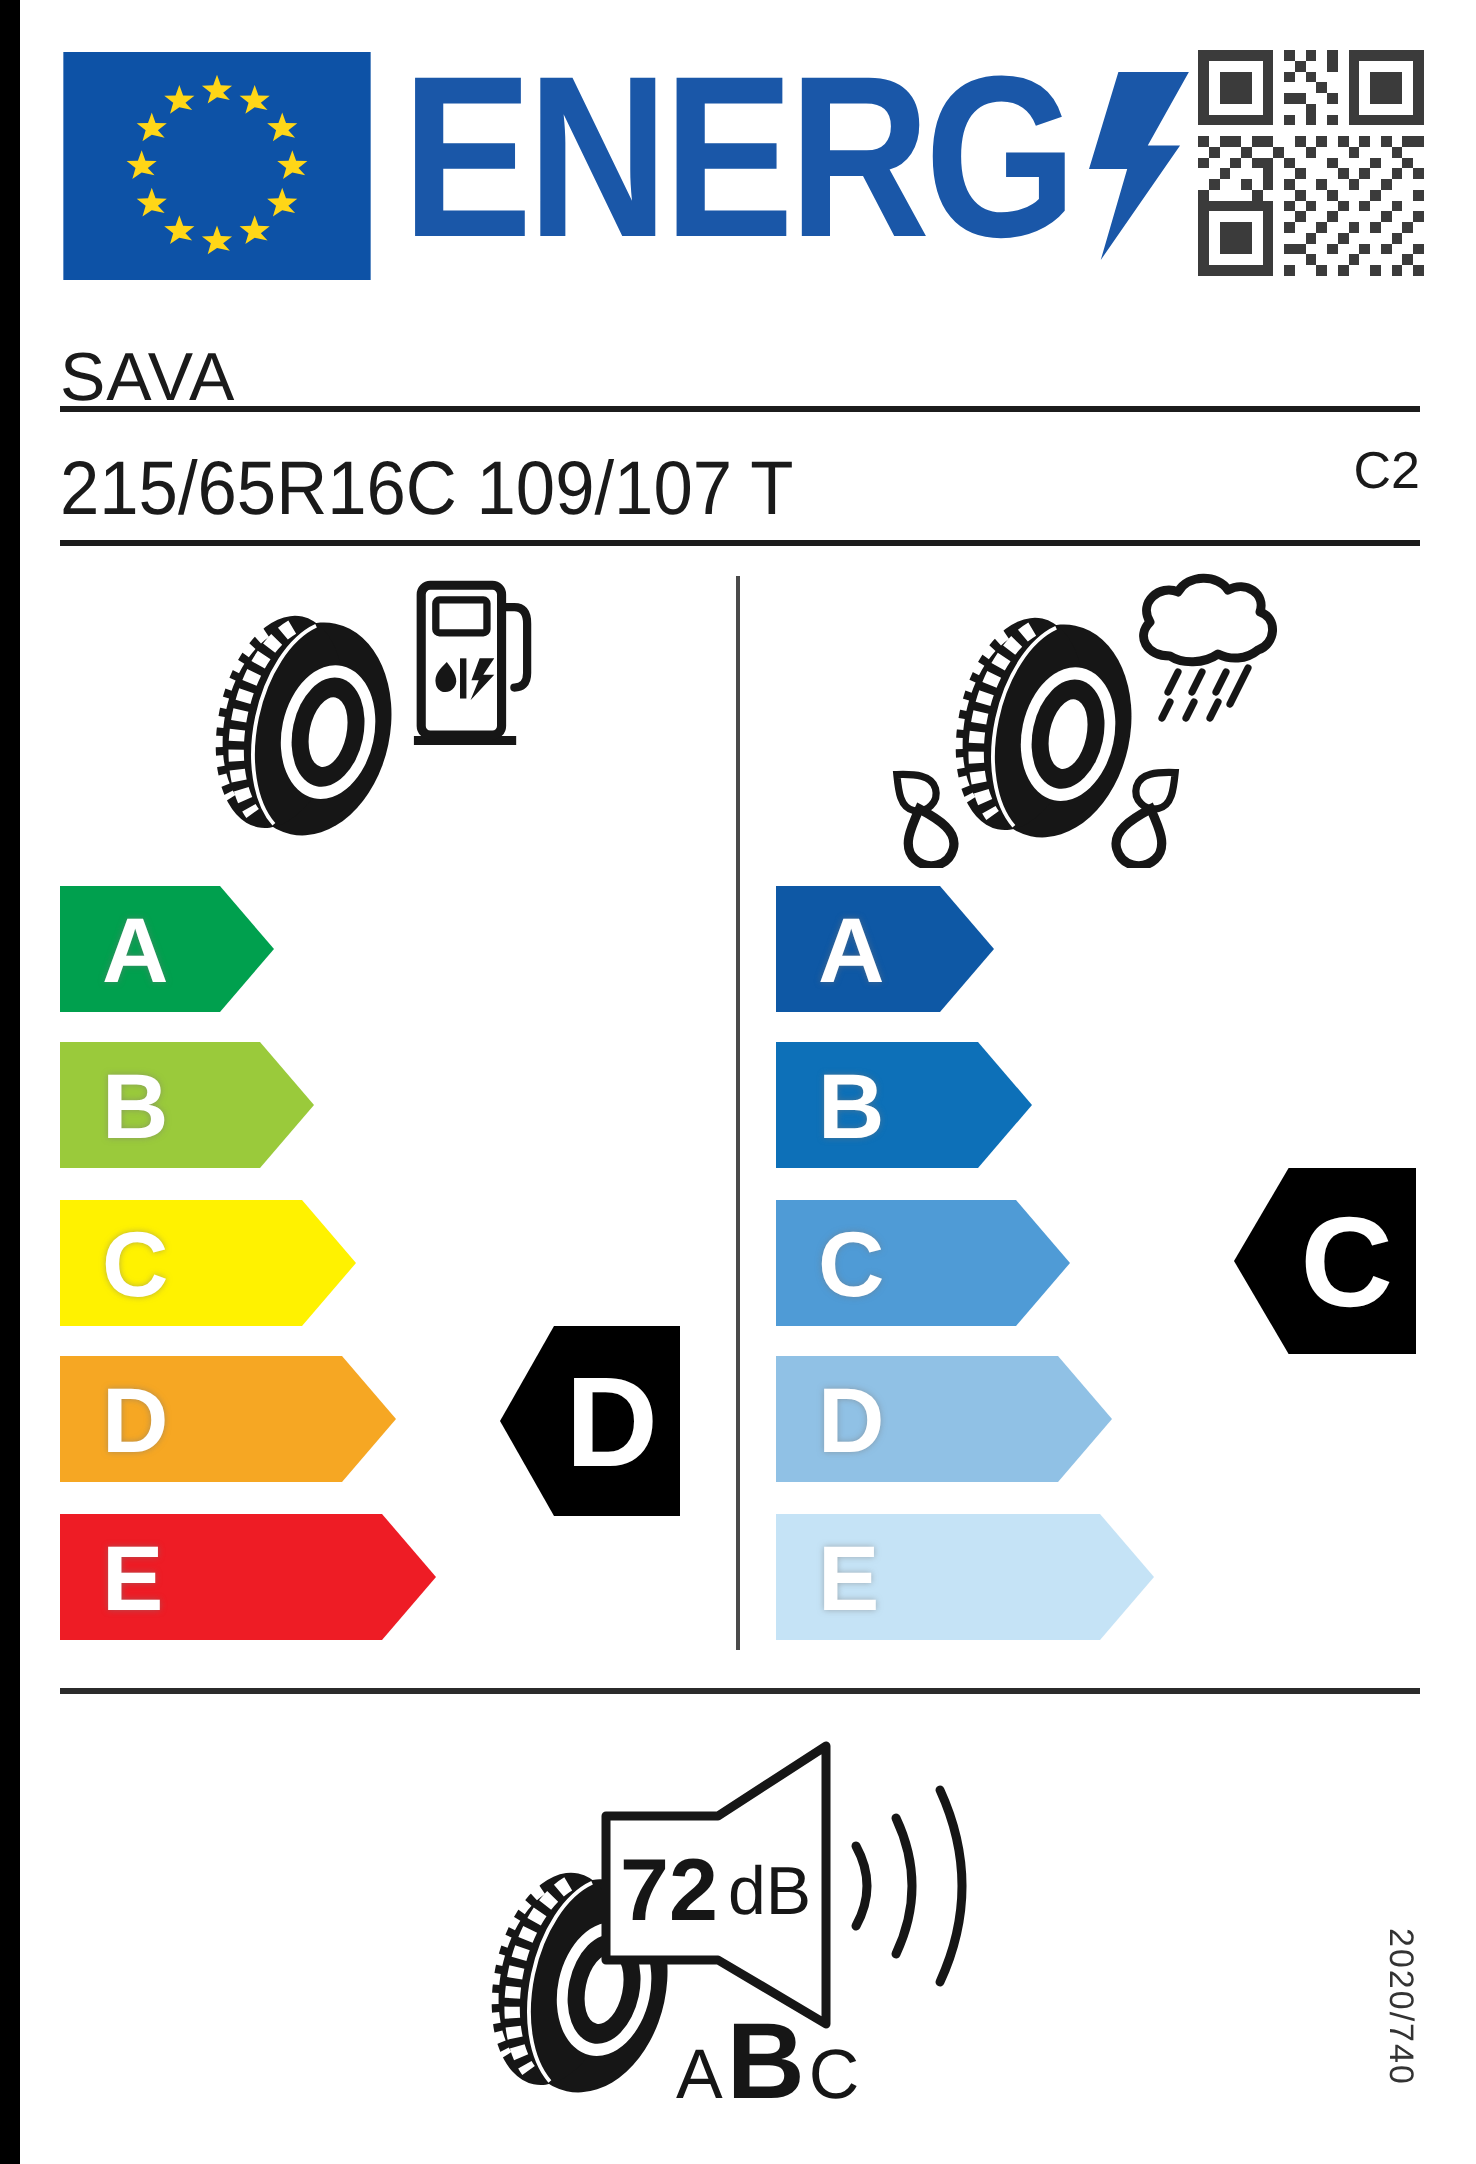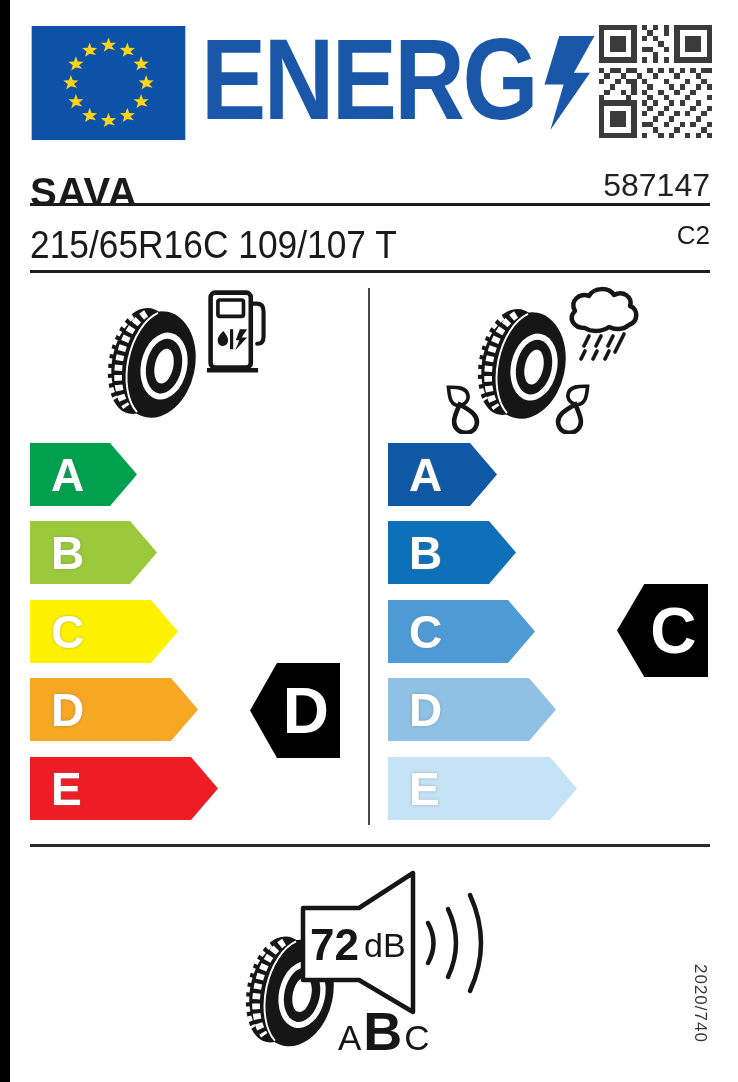--- a/index.html
+++ b/index.html
@@ -7,21 +7,21 @@
          font-family:"Liberation Sans", sans-serif;color:#1a1a1a;}
   .edge{position:absolute;left:0;top:0;width:10px;height:1082px;background:#000;}
   .abs{position:absolute;}
 
   
   .flag{left:30px;top:26px;width:157px;height:114px;}
   .energ{left:201px;top:22px;font-size:115px;line-height:1;font-weight:bold;
          letter-spacing:-3px;transform:scaleX(.85);transform-origin:0 0;}
   .bolt{left:541px;top:36px;width:54px;height:94px;}
   .qr{left:599px;top:25px;width:113px;height:113px;}
-  .brand{left:30px;top:170px;font-size:40px;font-weight:bold;letter-spacing:.5px;}
+  .brand{left:30px;top:170px;font-size:34px;font-weight:normal;letter-spacing:.5px;}
   .prodid{right:28px;top:167px;font-size:32px;color:#222;}
   .rule{height:2.5px;background:#1c1c1c;left:30px;width:680px;}
   .r1{top:203px;} .r2{top:270px;}
   .size{left:30px;top:224px;font-size:38px;transform:scaleX(.93);transform-origin:0 0;}
   .tclass{right:28px;top:220px;font-size:26px;}
 
   
   .divider{left:368px;top:288px;width:2px;height:537px;background:#4a4a4a;}
   .arrow{height:63px;display:flex;align-items:center;
          clip-path:polygon(0 0, calc(100% - 27px) 0, 100% 50%, calc(100% - 27px) 100%, 0 100%);
@@ -110,21 +110,20 @@
       M8 14h1v1H8zM10 14h1v1h-1zM13 14h1v1h-1zM15 14h1v1h-1zM18 14h1v1h-1z
       M9 15h1v1H9zM12 15h1v1h-1zM17 15h1v1h-1zM20 15h1v1h-1z
       M8 16h1v1H8zM11 16h1v1h-1zM14 16h1v1h-1zM16 16h1v1h-1zM19 16h1v1h-1z
       M10 17h1v1h-1zM13 17h1v1h-1zM18 17h1v1h-1z
       M8 18h1v1H8zM9 18h1v1H9zM12 18h1v1h-1zM15 18h1v1h-1zM17 18h1v1h-1zM20 18h1v1h-1z
       M10 19h1v1h-1zM14 19h1v1h-1zM19 19h1v1h-1z
       M8 20h1v1H8zM11 20h1v1h-1zM13 20h1v1h-1zM16 20h1v1h-1zM18 20h1v1h-1zM20 20h1v1h-1z"></path>
   </svg>
 
   <div class="abs brand">SAVA</div>
-  <div class="abs prodid">587147</div>
   <div class="abs rule r1"></div>
   <div class="abs size">215/65R16C 109/107 T</div>
   <div class="abs tclass">C2</div>
   <div class="abs rule r2"></div>
 
   <svg class="abs" style="left:102px;top:302px;width:100px;height:123px" viewBox="-65 -80 130 160">
       <use href="#tire"></use>
     </svg>
 
   <svg class="abs" style="left:205px;top:289px;width:66px;height:84px" viewBox="0 0 72 92">

